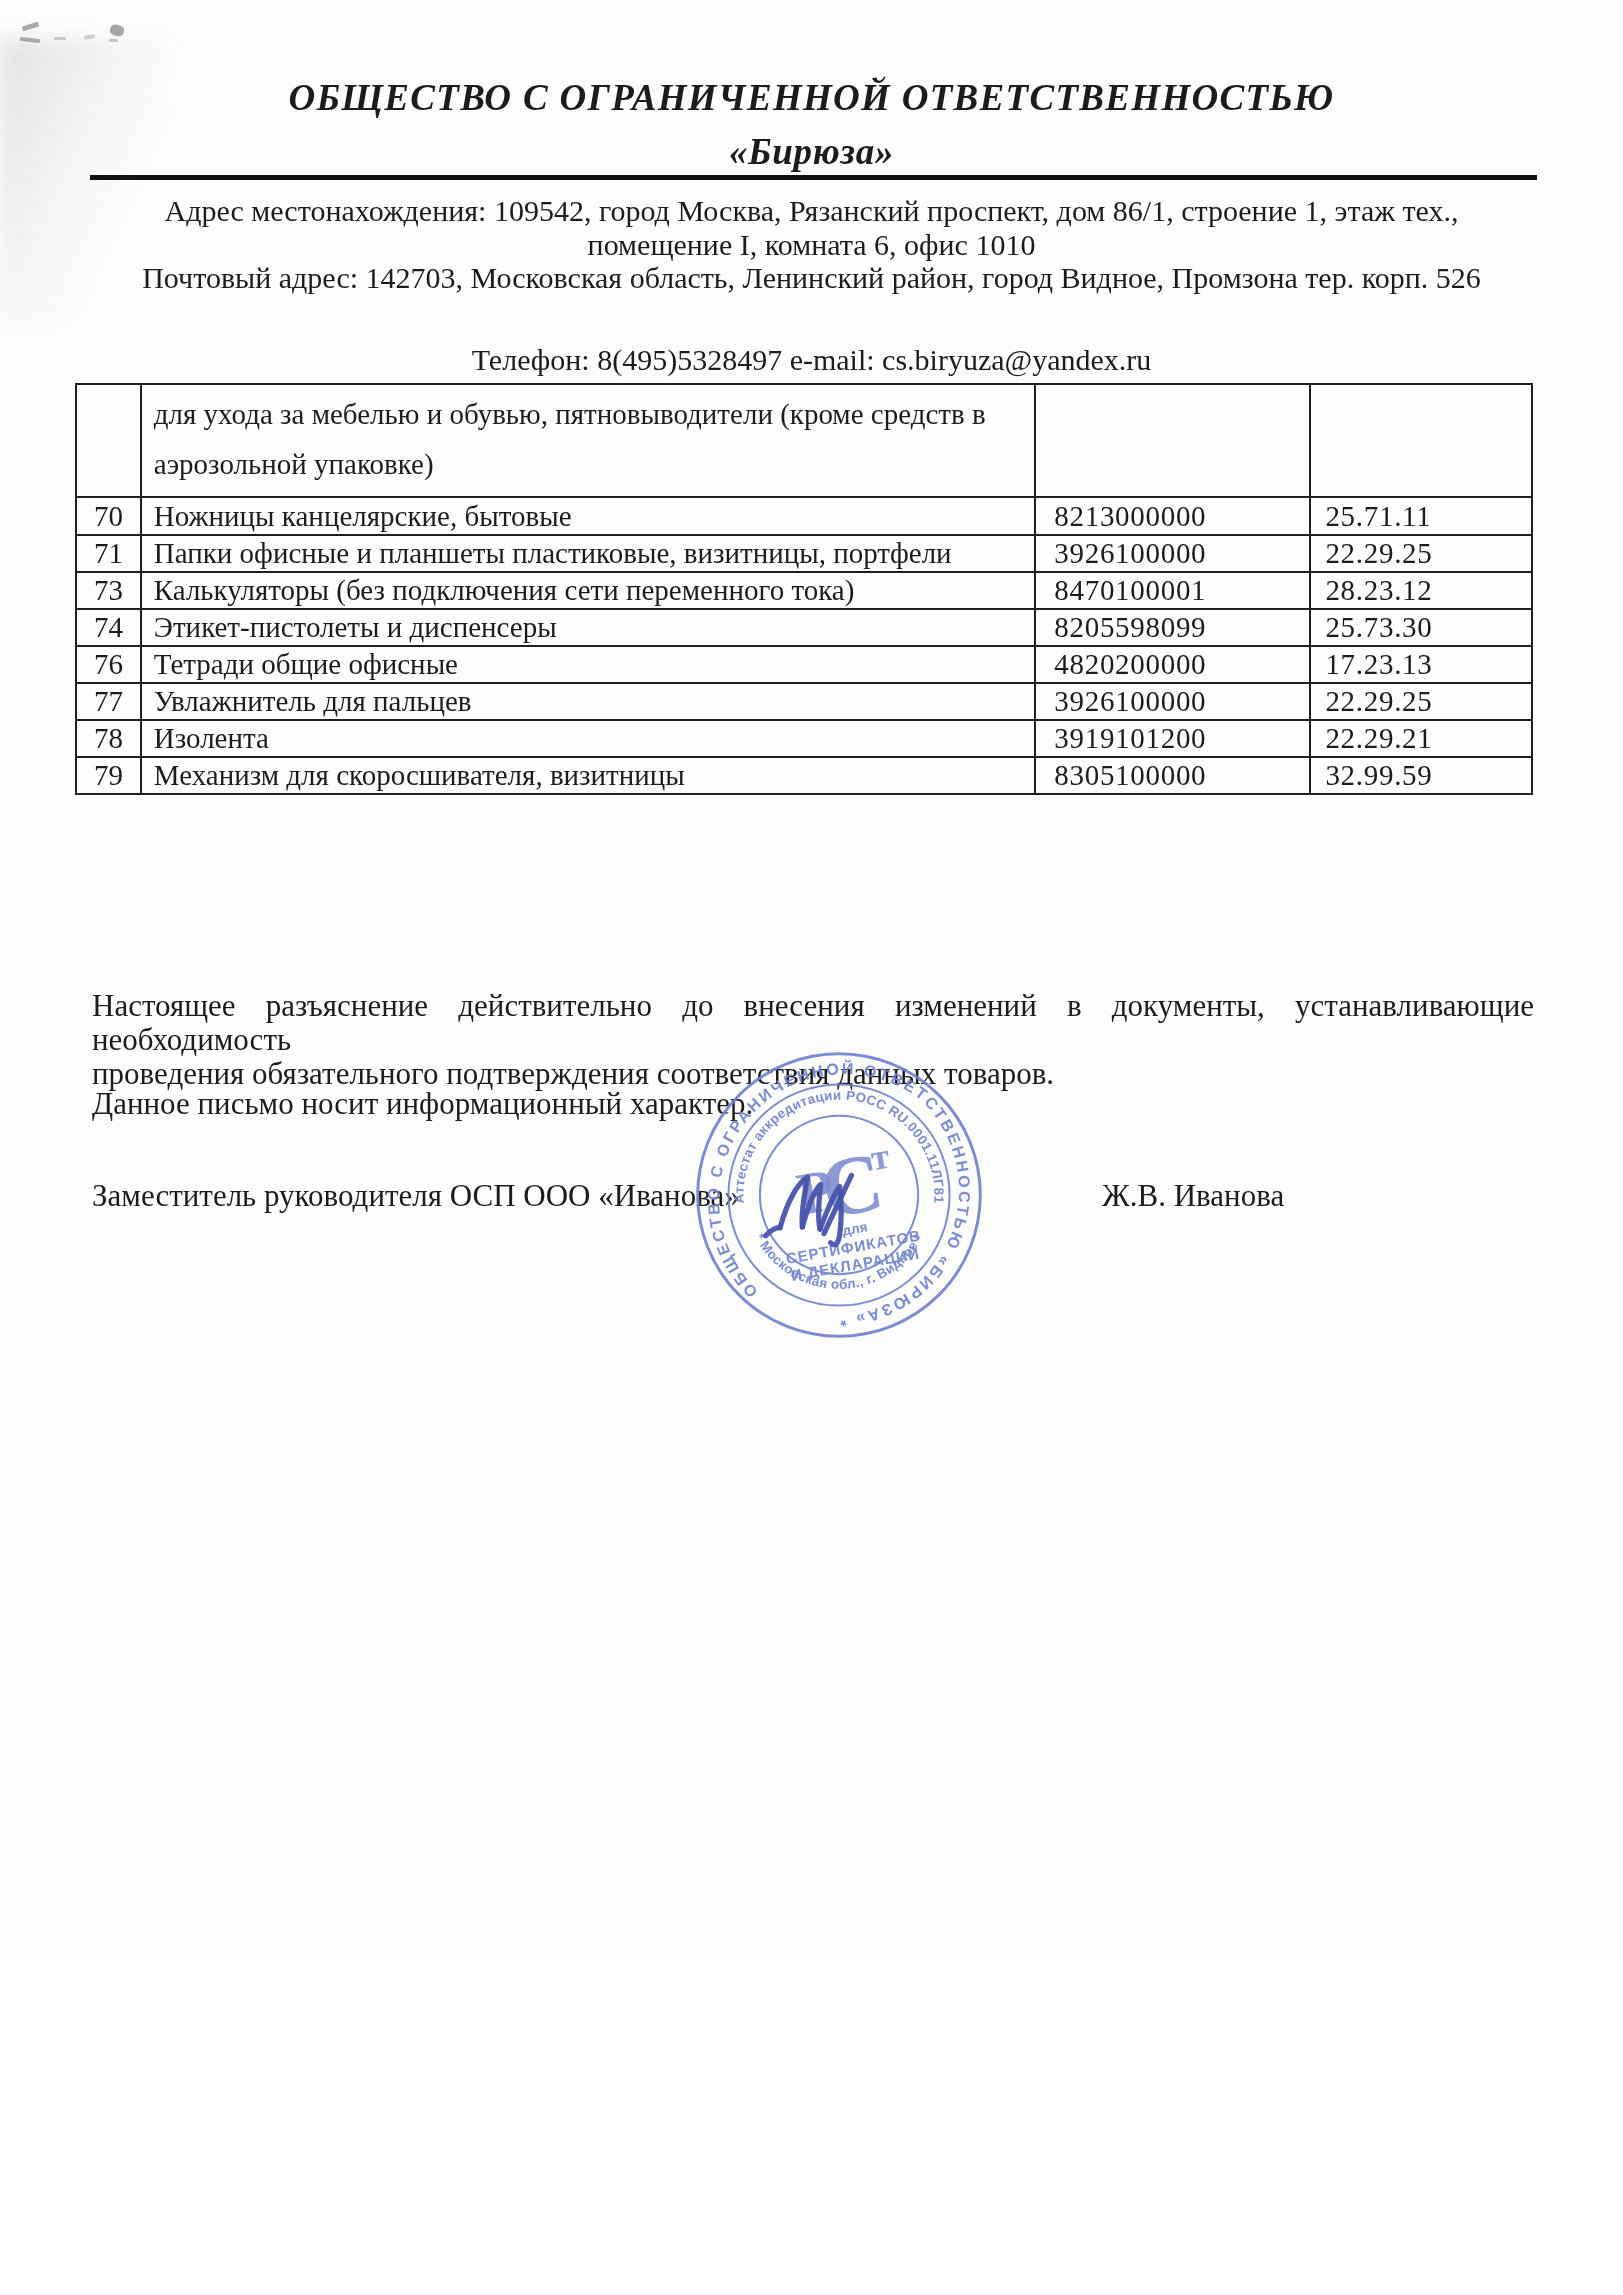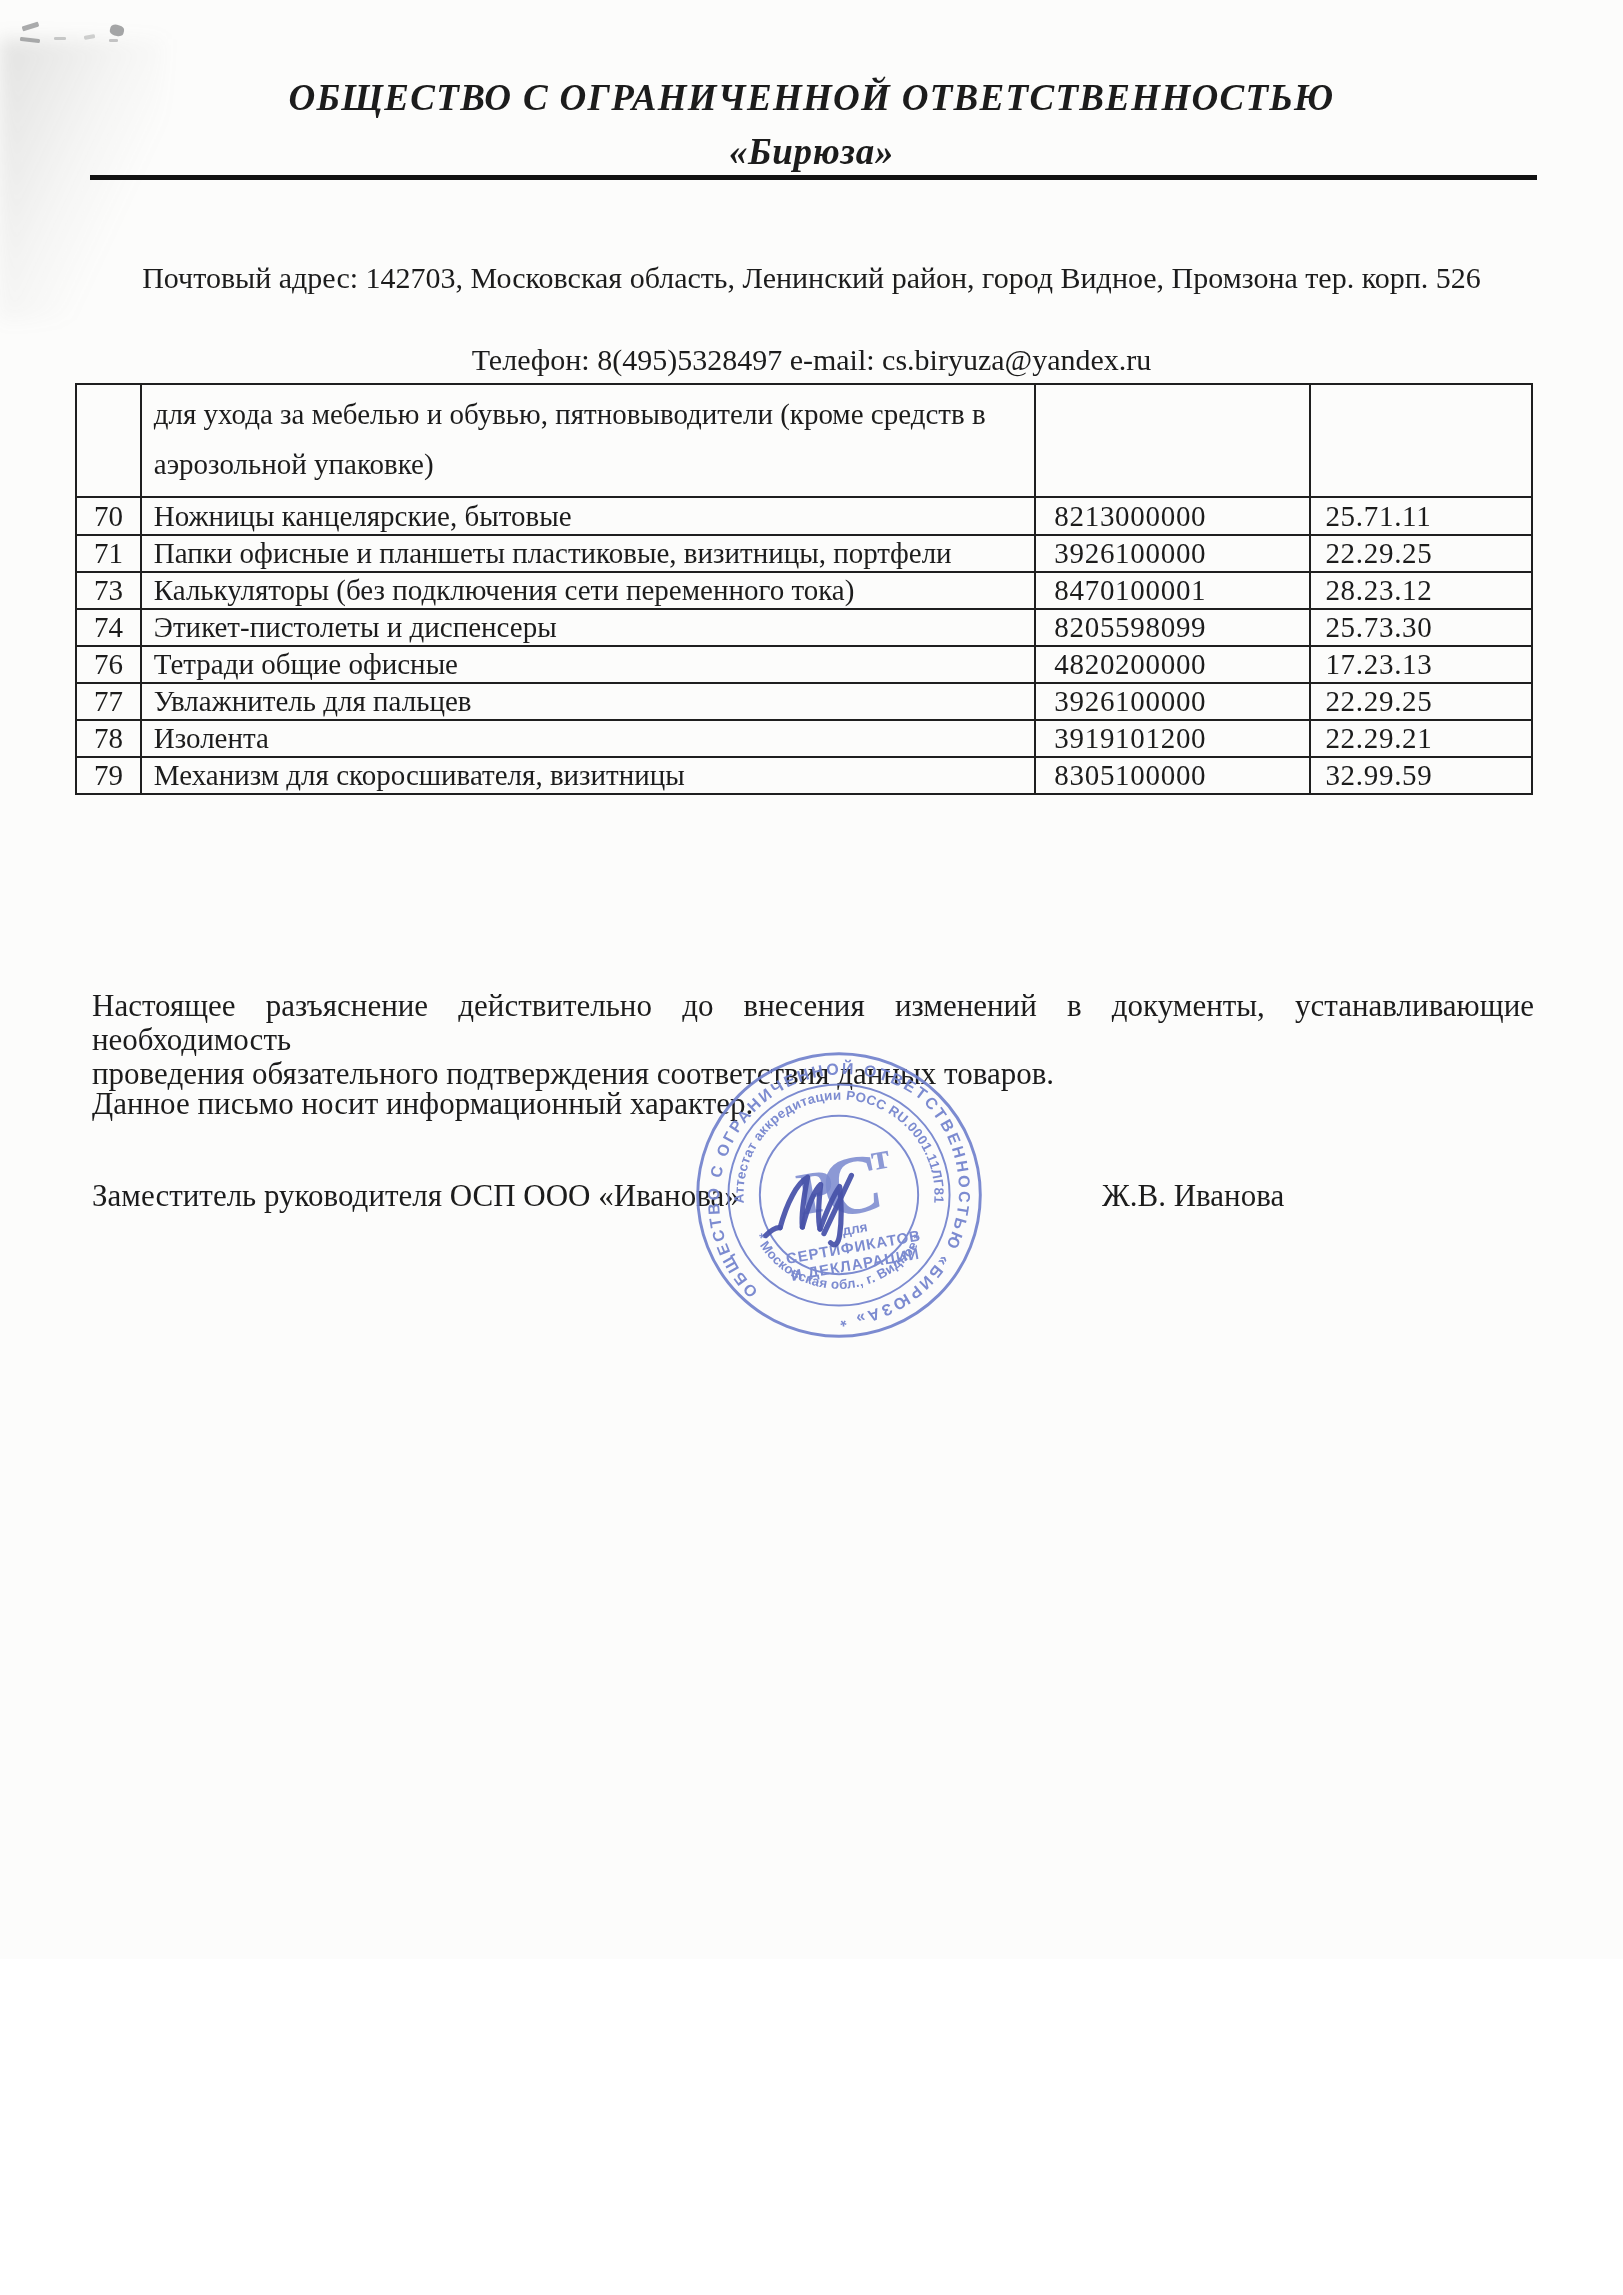--- a/index.html
+++ b/index.html
@@ -73,20 +73,22 @@
   <div class="smudge sm1"></div>
   <div class="smudge sm2"></div>
   <div class="smudge sm3"></div>
   <div class="smudge sm4"></div>
   <div class="smudge sm5"></div>
   <div class="smudge sm6"></div>
 
   <div class="hcenter title1">ОБЩЕСТВО С ОГРАНИЧЕННОЙ ОТВЕТСТВЕННОСТЬЮ</div>
   <div class="hcenter title2">«Бирюза»</div>
   <div class="rule"></div>
+  <div class="hcenter addr1">Адрес местонахождения: 109542, город Москва, Рязанский проспект, дом 86/1, строение 1, этаж тех.,</div>
+  <div class="hcenter addr2">помещение I, комната 6, офис 1010</div>
   <div class="hcenter addr3">Почтовый адрес: 142703, Московская область, Ленинский район, город Видное, Промзона тер. корп. 526</div>
   <div class="hcenter phone">Телефон: 8(495)5328497 e-mail: cs.biryuza@yandex.ru</div>
 
   <table class="goods">
     <colgroup>
       <col style="width:65px">
         <col style="width:894px">
         <col style="width:275px">
         <col style="width:222px">
     </colgroup>

